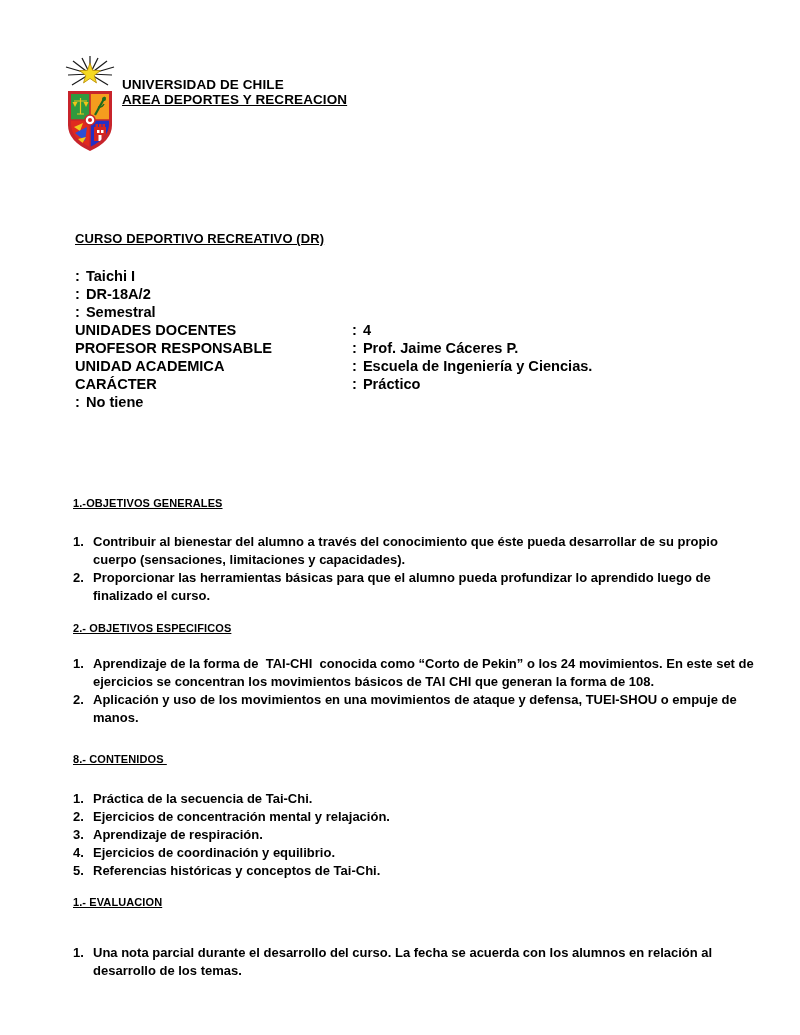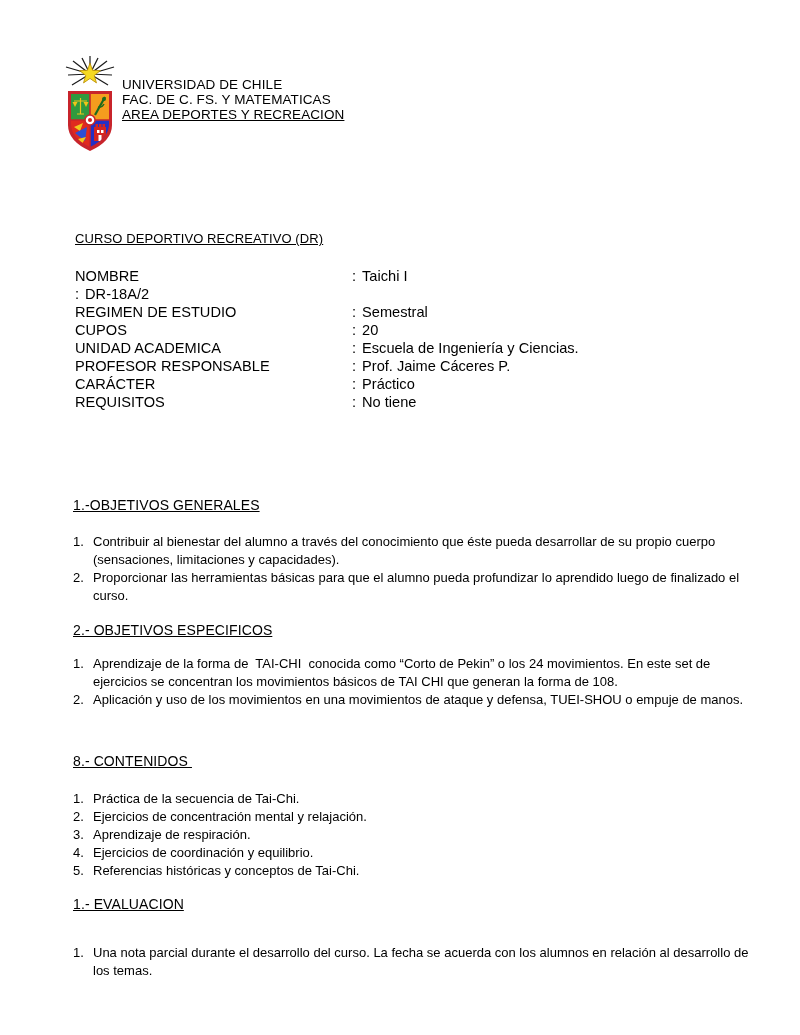--- a/index.html
+++ b/index.html
@@ -6,21 +6,21 @@
   body{
     background:#9a9a9a;
     font-family:"Liberation Sans","DejaVu Sans",sans-serif;
   }
   .page{
     position:relative;
     width:800px;height:1035px;
     margin:0 auto;
     background:#ffffff;
     color:#000000;
-    font-weight:400;
+    font-weight:700;
     overflow:hidden;
   }
   .abs{position:absolute;}
 
   
   .logo{left:62px;top:55px;width:56px;height:100px;}
   .letterhead{left:122px;top:77px;font-size:13.5px;line-height:15px;letter-spacing:.1px;}
   .letterhead .u{text-decoration:underline;}
 
   
@@ -28,21 +28,21 @@
 
   
   .fields{left:75px;top:267px;font-size:14.6px;line-height:18px;}
   .frow{display:flex;}
   .flabel{width:277px;flex:none;}
   .fval{white-space:pre;}
   .sep{display:inline-block;}
   .vtext{margin-left:6px;margin-top:23px;}
 
   
-  .shead{left:73px;font-size:14px;text-decoration:underline;white-space:pre;letter-spacing:.1px;}
+  .shead{left:73px;font-size:11px;text-decoration:underline;white-space:pre;letter-spacing:.1px;}
   .slist{left:73px;width:690px;font-size:13px;line-height:18px;}
   .item{display:flex;align-items:flex-start;}
   .inum{width:20px;flex:none;}
   .itext{flex:1;white-space:pre-wrap;}
 
   #s1h{top:497px;} #s1l{top:533px;}
   #s2h{top:622px;text-align:center;} #s2l{top:655px;}
   #s3h{top:753px;} #s3l{top:790px;}
   #s4h{top:896px;} #s4l{top:944px;}
 </style>
@@ -99,56 +99,52 @@
       </g>
       <line x1="28" y1="39" x2="28" y2="92" stroke="#c8242b" stroke-width="1.6"></line>
       <line x1="9" y1="65" x2="47" y2="65" stroke="#c8242b" stroke-width="1.6"></line>
       <circle cx="28" cy="65" r="5" fill="#ffffff" stroke="#c8242b" stroke-width="1.5"></circle>
       <circle cx="28" cy="65" r="2" fill="#d42420"></circle>
     </svg>
   </div>
 
   <div class="abs letterhead">
     <div>UNIVERSIDAD DE CHILE</div>
-    <div>FAC. DE C. FS. Y MATEMATICAS</div>
     <div class="u">AREA DEPORTES Y RECREACION</div>
   </div>
 
   <div class="abs doc-title">CURSO DEPORTIVO RECREATIVO (DR)</div>
 
   <div class="abs fields">
     <div class="frow">
-      <span class="flabel">NOMBRE</span>
       <span class="fval"><span class="sep">:</span><span class="vtext">Taichi I</span></span>
     </div>
     <div class="frow">
       <span class="fval"><span class="sep">:</span><span class="vtext">DR-18A/2</span></span>
     </div>
     <div class="frow">
-      <span class="flabel">REGIMEN DE ESTUDIO</span>
       <span class="fval"><span class="sep">:</span><span class="vtext">Semestral</span></span>
     </div>
     <div class="frow">
-      <span class="flabel">CUPOS</span>
-      <span class="fval"><span class="sep">:</span><span class="vtext">20</span></span>
+      <span class="flabel">UNIDADES DOCENTES</span>
+      <span class="fval"><span class="sep">:</span><span class="vtext">4</span></span>
+    </div>
+    <div class="frow">
+      <span class="flabel">PROFESOR RESPONSABLE</span>
+      <span class="fval"><span class="sep">:</span><span class="vtext">Prof. Jaime Cáceres P.</span></span>
     </div>
     <div class="frow">
       <span class="flabel">UNIDAD ACADEMICA</span>
       <span class="fval"><span class="sep">:</span><span class="vtext">Escuela de Ingeniería y Ciencias.</span></span>
     </div>
     <div class="frow">
-      <span class="flabel">PROFESOR RESPONSABLE</span>
-      <span class="fval"><span class="sep">:</span><span class="vtext">Prof. Jaime Cáceres P.</span></span>
-    </div>
-    <div class="frow">
       <span class="flabel">CARÁCTER</span>
       <span class="fval"><span class="sep">:</span><span class="vtext">Práctico</span></span>
     </div>
     <div class="frow">
-      <span class="flabel">REQUISITOS</span>
       <span class="fval"><span class="sep">:</span><span class="vtext">No tiene</span></span>
     </div>
   </div>
 
   <div id="s1h" class="abs shead">1.-OBJETIVOS GENERALES</div>
   <div id="s1l" class="abs slist">
     <div class="item">
       <span class="inum">1.</span>
       <div class="itext">Contribuir al bienestar del alumno a través del conocimiento que éste pueda desarrollar de su propio cuerpo (sensaciones, limitaciones y capacidades).</div>
     </div>

